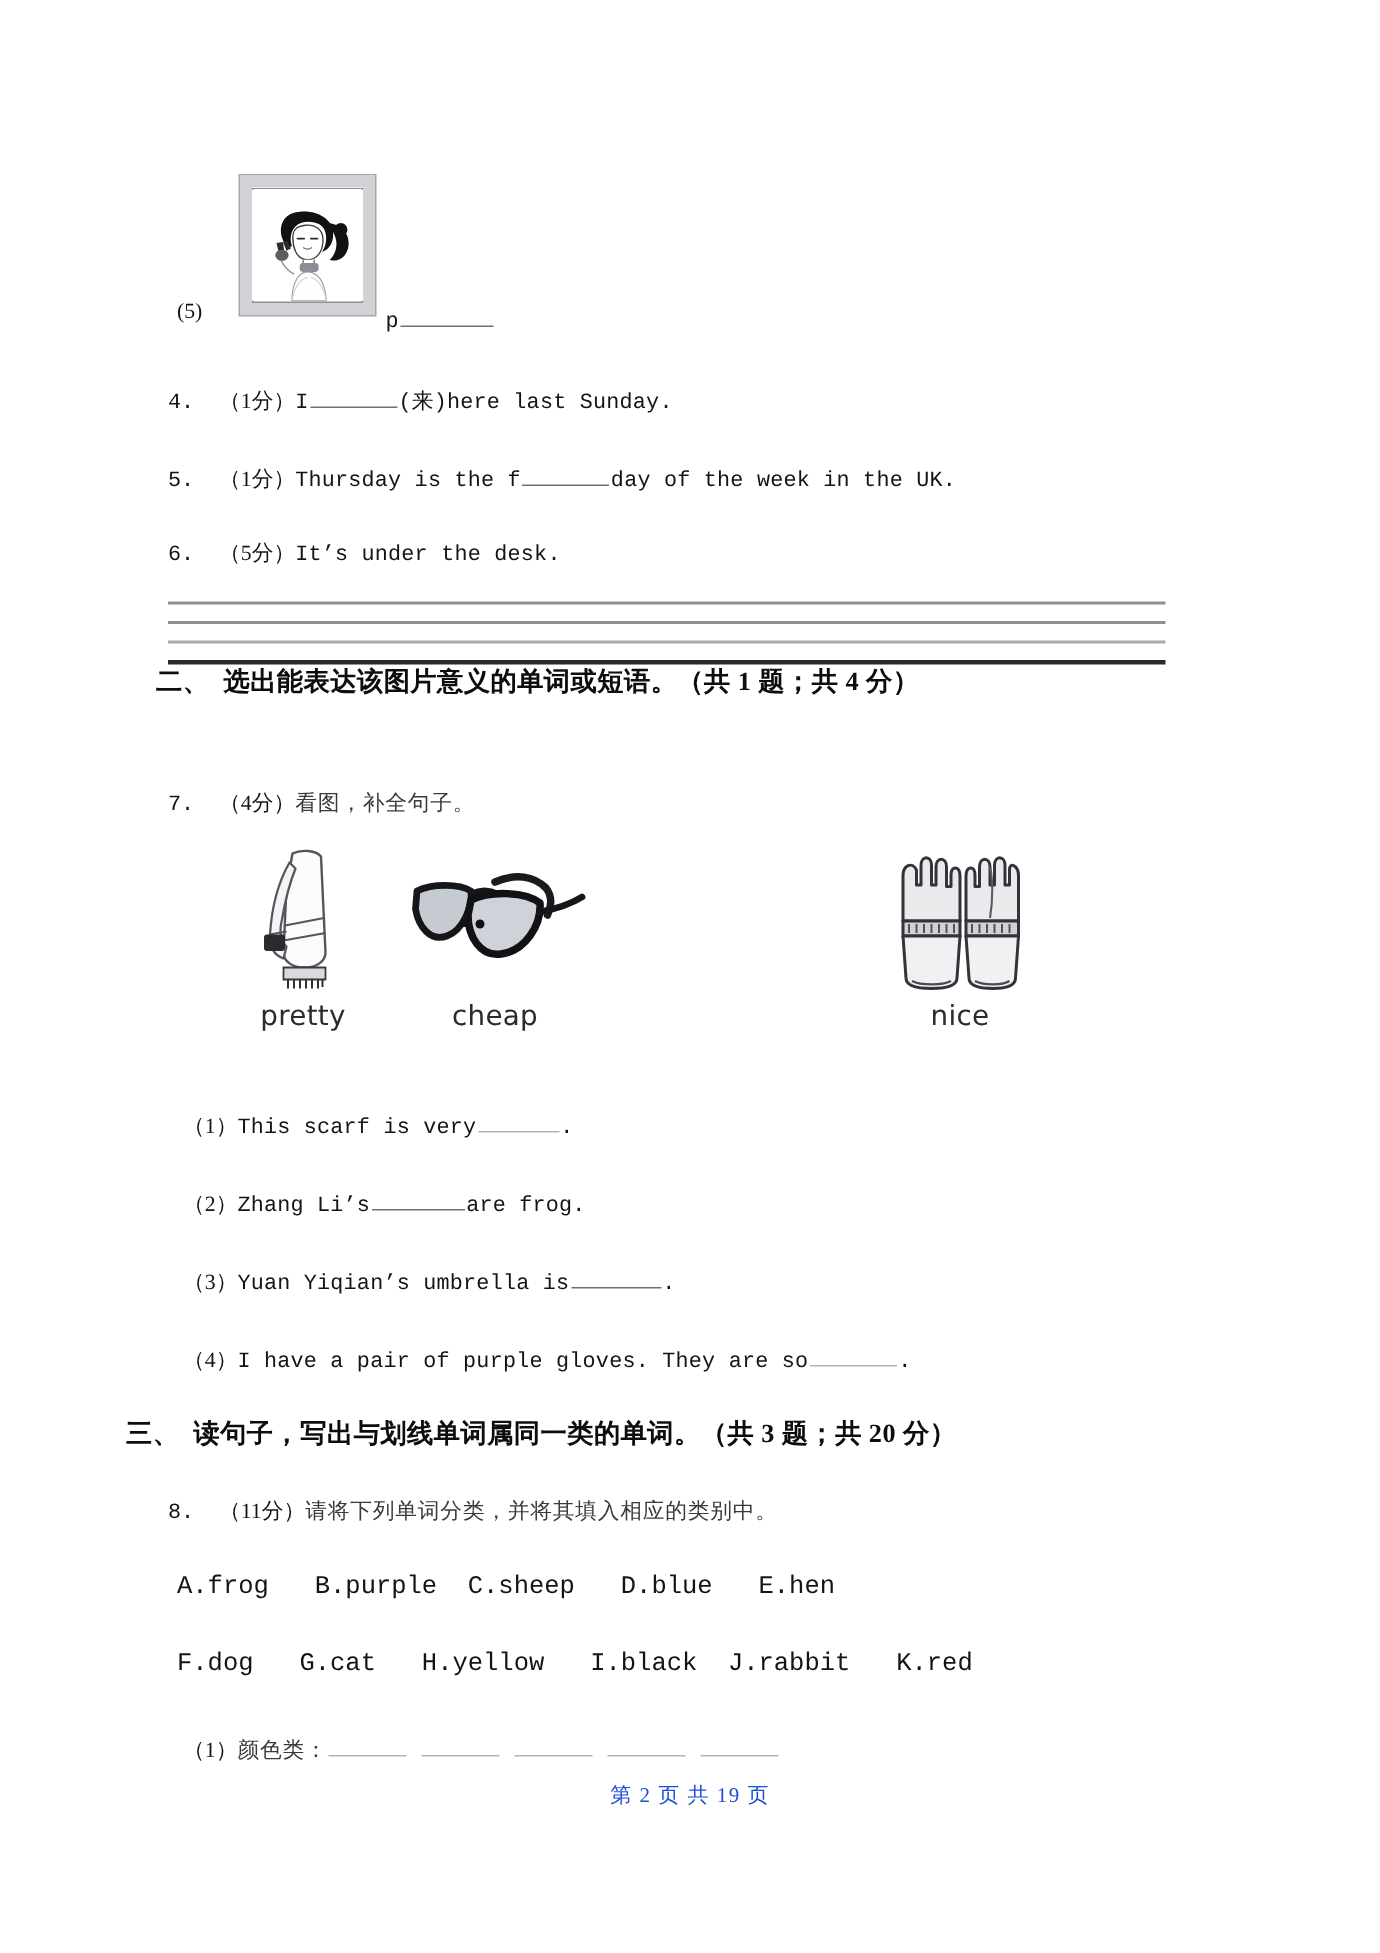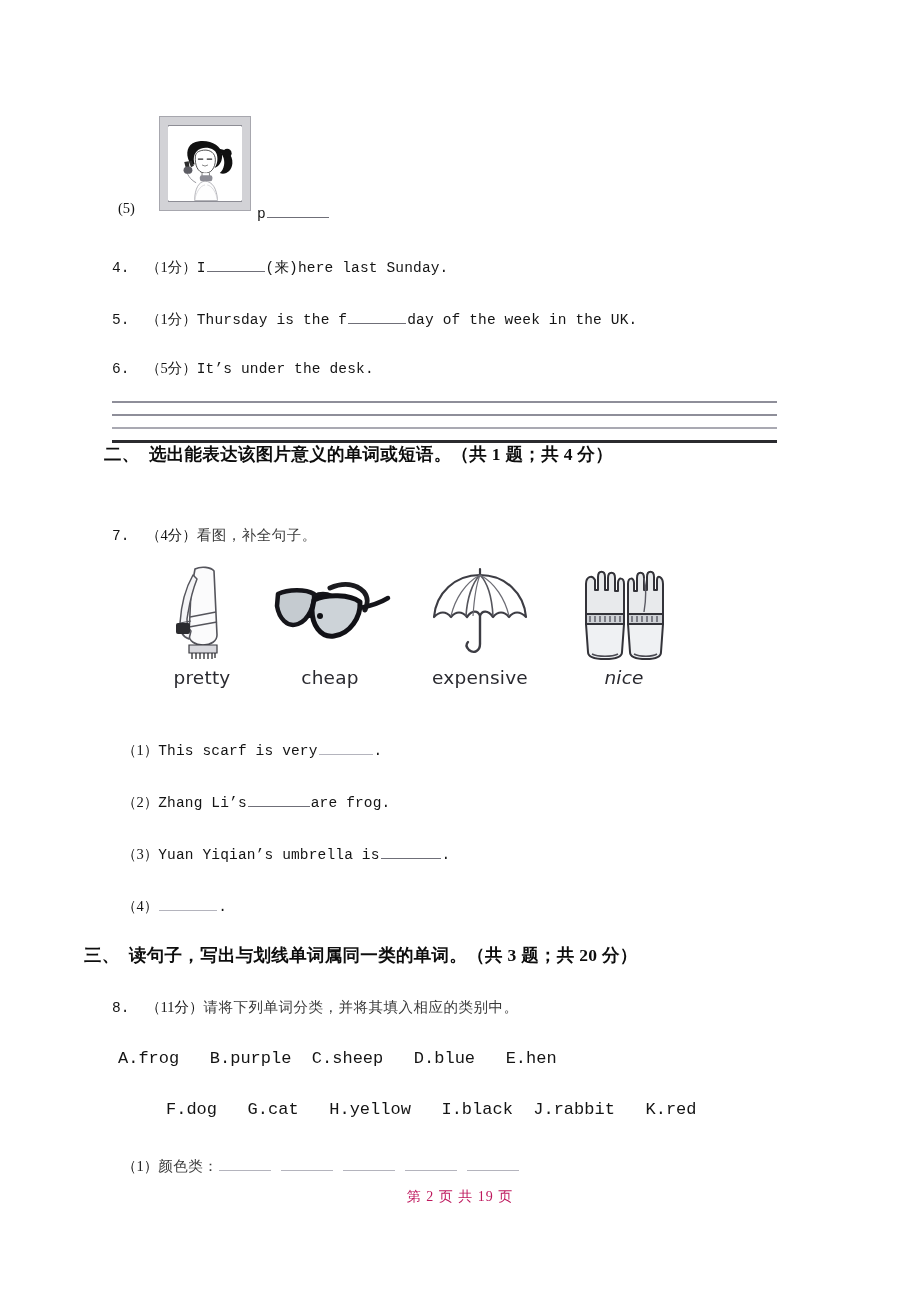--- a/index.html
+++ b/index.html
@@ -165,21 +165,21 @@
 
   
   .footer {
     position: absolute;
     left: 0;
     top: 1188px;
     width: 920px;
     text-align: center;
     font-family: "Liberation Serif", "DejaVu Serif", serif;
     font-size: 14px;
-    color: #be185d;
+    color: #1d4ed8;
     letter-spacing: 1px;
   }
 </style>
 </head>
 <body>
 
 <div class="page">
 
   <div class="frame-wrap">
     <div class="frame-outer">
@@ -303,39 +303,22 @@
             <path d="M33 92 v6"></path>
               <path d="M37 92 v6"></path>
               <path d="M41 92 v6"></path>
               <path d="M44 92 v5"></path>
           </g>
         </svg>
       </div>
       <div class="piclabel">pretty</div>
     </div>
 
-    <div class="piccell" style="left:298px;">
-      <div class="picart">
-        <svg width="104" height="100" viewBox="0 0 104 100" xmlns="http://www.w3.org/2000/svg" aria-hidden="true">
-          <path d="M52 8 v6" stroke="#3a3a40" stroke-width="2.2" stroke-linecap="round"></path>
-          <path d="M6 56 C8 32 27 14 52 14 C77 14 96 32 98 56
-                   C92 50 86 50 81 56 C76 50 70 50 65 56 C60 49 54 49 52 55
-                   C50 49 44 49 39 56 C34 50 28 50 23 56 C18 50 12 50 6 56 Z" fill="#ffffff" stroke="#3d3d44" stroke-width="2.2" stroke-linejoin="round"></path>
-          <path d="M52 14 C44 22 39 38 38 55" fill="none" stroke="#55555c" stroke-width="1.6"></path>
-          <path d="M52 14 C48 24 46 40 45 55" fill="none" stroke="#6c6c74" stroke-width="1.2"></path>
-          <path d="M52 14 C60 22 64 38 65 55" fill="none" stroke="#55555c" stroke-width="1.6"></path>
-          <path d="M52 14 C67 22 77 38 81 55" fill="none" stroke="#6c6c74" stroke-width="1.3"></path>
-          <path d="M52 14 C37 22 27 38 23 55" fill="none" stroke="#6c6c74" stroke-width="1.3"></path>
-          <path d="M52 55 v28 C52 90 46 93 41 89 C38 86 38 83 40 81" fill="none" stroke="#3d3d44" stroke-width="2.4" stroke-linecap="round"></path>
-        </svg>
-      </div>
-      <div class="piclabel">expensive</div>
-    </div>
-
-    <div class="piccell" style="left:442px;font-style:italic;">
+
+    <div class="piccell" style="left:458px;">
       <div class="picart">
         <svg width="100" height="102" viewBox="0 0 100 102" xmlns="http://www.w3.org/2000/svg" aria-hidden="true">
 
           <g>
             <path d="M12 24 C12 17 18 14 21 20 L21 30 L24 30 L24 17 C24 10 31 10 31 17 L31 30 L34 30 L34 18
                      C34 11 41 11 41 18 L41 31 L44 31 L44 23 C44 17 50 17 50 24 L50 54 L12 54 Z" fill="#e8eaec" stroke="#333339" stroke-width="2" stroke-linejoin="round"></path>
             <path d="M12 54 h38 v10 h-38 z" fill="#cfd2d6" stroke="#333339" stroke-width="2"></path>
             <g stroke="#50505a" stroke-width="1.3">
               <path d="M16 56 v6"></path>
                 <path d="M21 56 v6"></path>
@@ -387,37 +370,38 @@
 
   <div class="qrow" style="left:122px; top:843px;">
     <span class="qmark">（3）</span>
       <span class="qtext">Yuan Yiqian’s umbrella is </span>
       <span class="blank" style="width:60px;"></span>
       <span class="qtext">.</span>
   </div>
 
   <div class="qrow" style="left:122px; top:895px;">
     <span class="qmark">（4）</span>
+      <span class="qtext">I have a pair of purple gloves. They are so</span>
       <span class="blank-soft" style="width:58px;"></span>
       <span class="qtext">.</span>
   </div>
 
   <div class="section-head" style="left:84px; top:943px;">
     <span>三、</span>&nbsp;
     <span>读句子，写出与划线单词属同一类的单词。（共 3 题；共 20 分）</span>
   </div>
 
   <div class="qrow" style="left:112px; top:998px;">
     <span class="qnum">8.</span>
     <span class="qmark">（11分）</span>
     <span class="qtext-cn">请将下列单词分类，并将其填入相应的类别中。</span>
   </div>
 
   <div class="optline" style="left:118px; top:1049px;">A.frog   B.purple  C.sheep   D.blue   E.hen</div>
-  <div class="optline" style="left:118px; top:1100px;margin-left:48px;">F.dog   G.cat   H.yellow   I.black  J.rabbit   K.red</div>
+  <div class="optline" style="left:118px; top:1100px;">F.dog   G.cat   H.yellow   I.black  J.rabbit   K.red</div>
 
   <div class="qrow" style="left:122px; top:1155px;">
     <span class="qmark">（1）</span><span class="qtext-cn">颜色类：</span><span class="blank-soft" style="width:52px;"></span>&nbsp;&nbsp;<span class="blank-soft" style="width:52px;"></span>&nbsp;&nbsp;<span class="blank-soft" style="width:52px;"></span>&nbsp;&nbsp;<span class="blank-soft" style="width:52px;"></span>&nbsp;&nbsp;<span class="blank-soft" style="width:52px;"></span>
   </div>
 
   <div class="footer">第 2 页 共 19 页</div>
 
 </div>
 
 </body></html>

